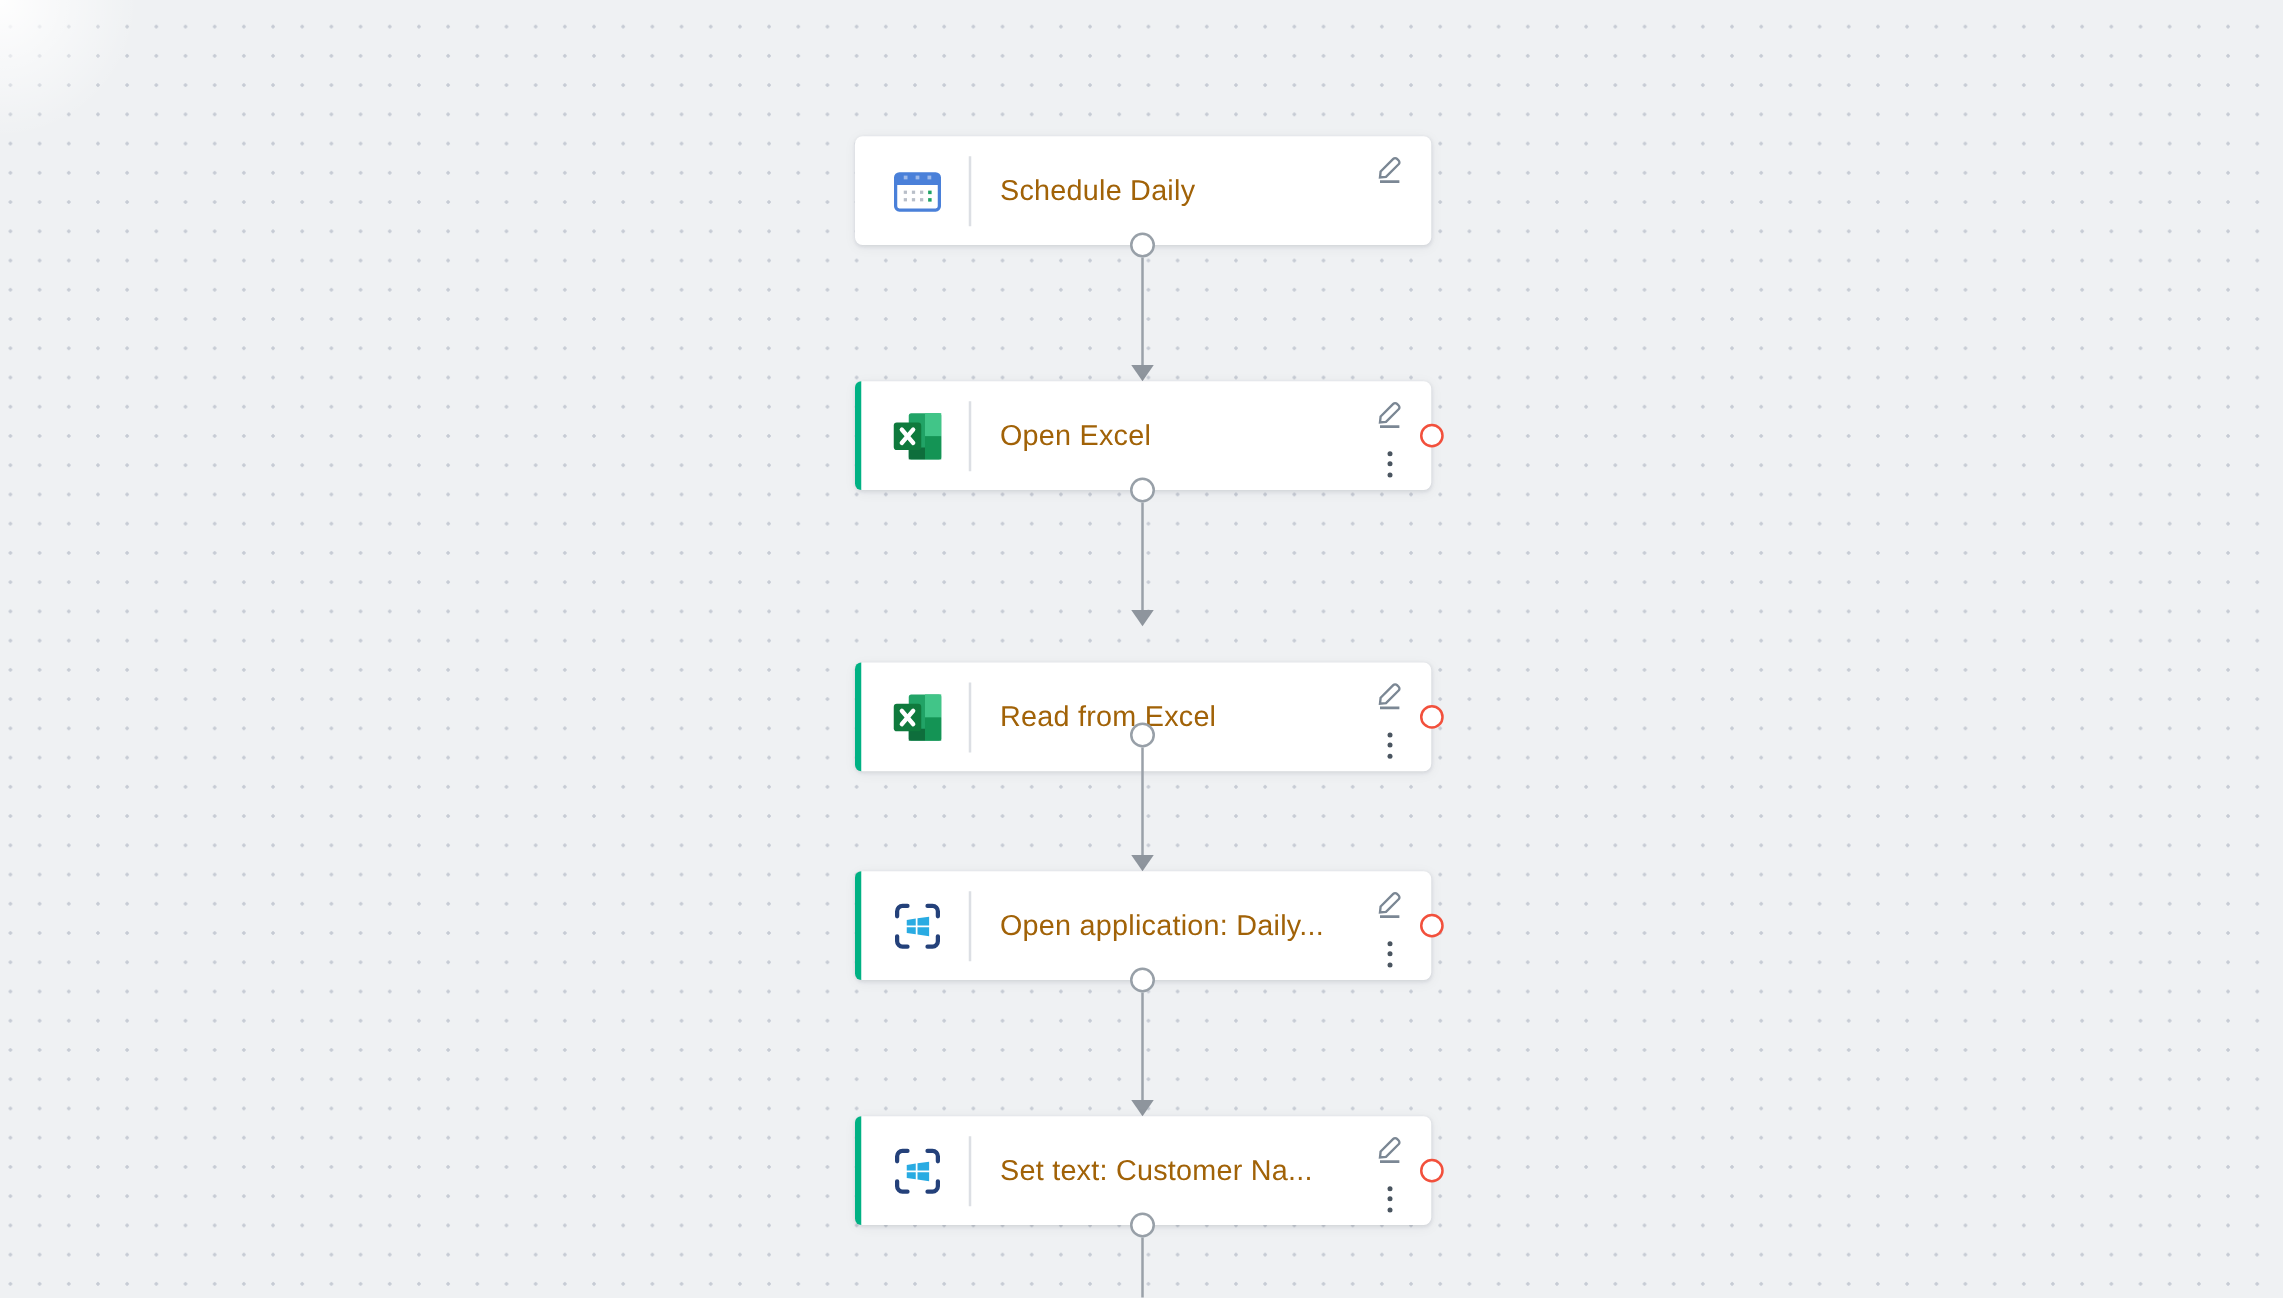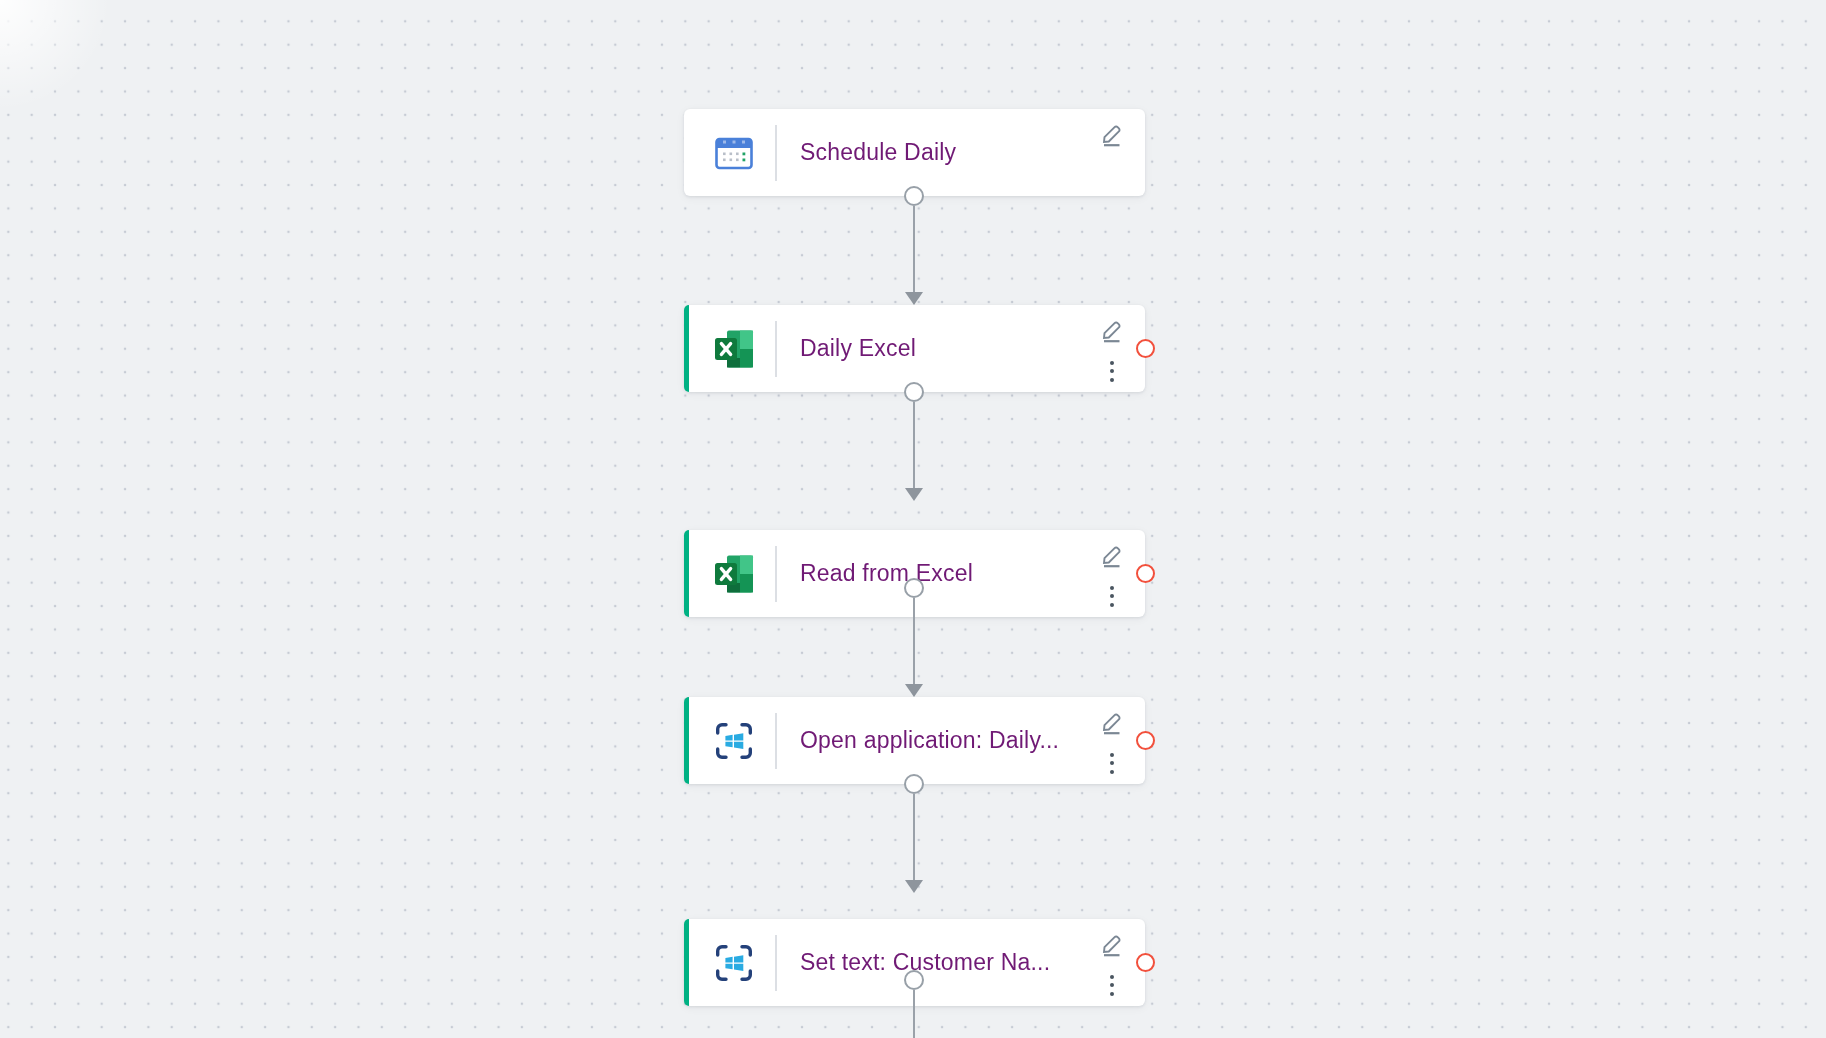--- a/index.html
+++ b/index.html
@@ -28,21 +28,21 @@
     padding-left:28px; box-sizing:border-box;
     cursor:pointer;
   }
   .accent {
     position:absolute; left:0; top:0; bottom:0; width:5px;
     background:#00b183; border-radius:6px 0 0 6px;
   }
   .icon-box { width:44px; height:44px; flex:0 0 44px; display:flex; align-items:center; justify-content:center; }
   .divider { width:2px; height:56px; background:#dcdfe4; margin-left:19px; margin-right:23px; flex:0 0 2px; }
   .label {
-    font-size:23px; color:#701a75; letter-spacing:0.2px;
+    font-size:23px; color:#a16207; letter-spacing:0.2px;
     white-space:nowrap; overflow:hidden;
   }
   .edit {
     position:absolute; top:10px; right:18px;
     width:30px; height:30px; padding:0; margin:0;
     background:transparent; border:none; cursor:pointer;
     display:flex; align-items:center; justify-content:center;
   }
   .menu {
     position:absolute; top:53px; right:24px;
@@ -119,21 +119,21 @@
         <rect x="28" y="22" width="13" height="18.5" fill="#149455"></rect>
         <rect x="15" y="31" width="13" height="9.5" fill="#0e6e3c"></rect>
         <rect x="3" y="11" width="22" height="22" rx="2.5" fill="#0f7a3d"></rect>
         <g stroke="#ffffff" stroke-width="3.4" stroke-linecap="round">
           <line x1="9.4" y1="16.6" x2="18.6" y2="27.4"></line>
           <line x1="18.6" y1="16.6" x2="9.4" y2="27.4"></line>
         </g>
       </svg>
     </div>
     <div class="divider"></div>
-    <div class="label">Daily Excel</div>
+    <div class="label">Open Excel</div>
     <button class="edit">
       <svg width="26" height="26" viewBox="0 0 26 26" fill="none" stroke="#7b8794" stroke-width="1.9">
         <path d="M5.5 16.2 L15.6 6.1 a2.1 2.1 0 0 1 3 0 l1.3 1.3 a2.1 2.1 0 0 1 0 3 L9.8 20.5 L5 21 Z"></path>
         <line x1="5" y1="24.2" x2="20.5" y2="24.2" stroke-width="2.2"></line>
       </svg>
     </button>
     <button class="menu">
         <i></i>
         <i></i>
         <i></i>
@@ -211,21 +211,21 @@
         <i></i>
         <i></i>
       </button>
     <span class="err"></span>
   </div>
 
   <span class="port" style="top:774px"></span>
   <span class="link-line" style="top:794px; height:86px"></span>
   <span class="arrow" style="top:880px"></span>
 
-  <div class="node" style="top:919px">
+  <div class="node" style="top:893px">
     <div class="accent"></div>
     <div class="icon-box">
       <svg width="44" height="44" viewBox="0 0 44 44" fill="none">
         <g stroke="#24417a" stroke-width="3.4" stroke-linecap="round">
           <path d="M14 5.7 H10 a4.3 4.3 0 0 0 -4.3 4.3 v4"></path>
           <path d="M30 5.7 H34 a4.3 4.3 0 0 1 4.3 4.3 v4"></path>
           <path d="M14 38.3 H10 a4.3 4.3 0 0 1 -4.3 -4.3 v-4"></path>
           <path d="M30 38.3 H34 a4.3 4.3 0 0 0 4.3 -4.3 v-4"></path>
         </g>
         <g fill="#29abe2">

